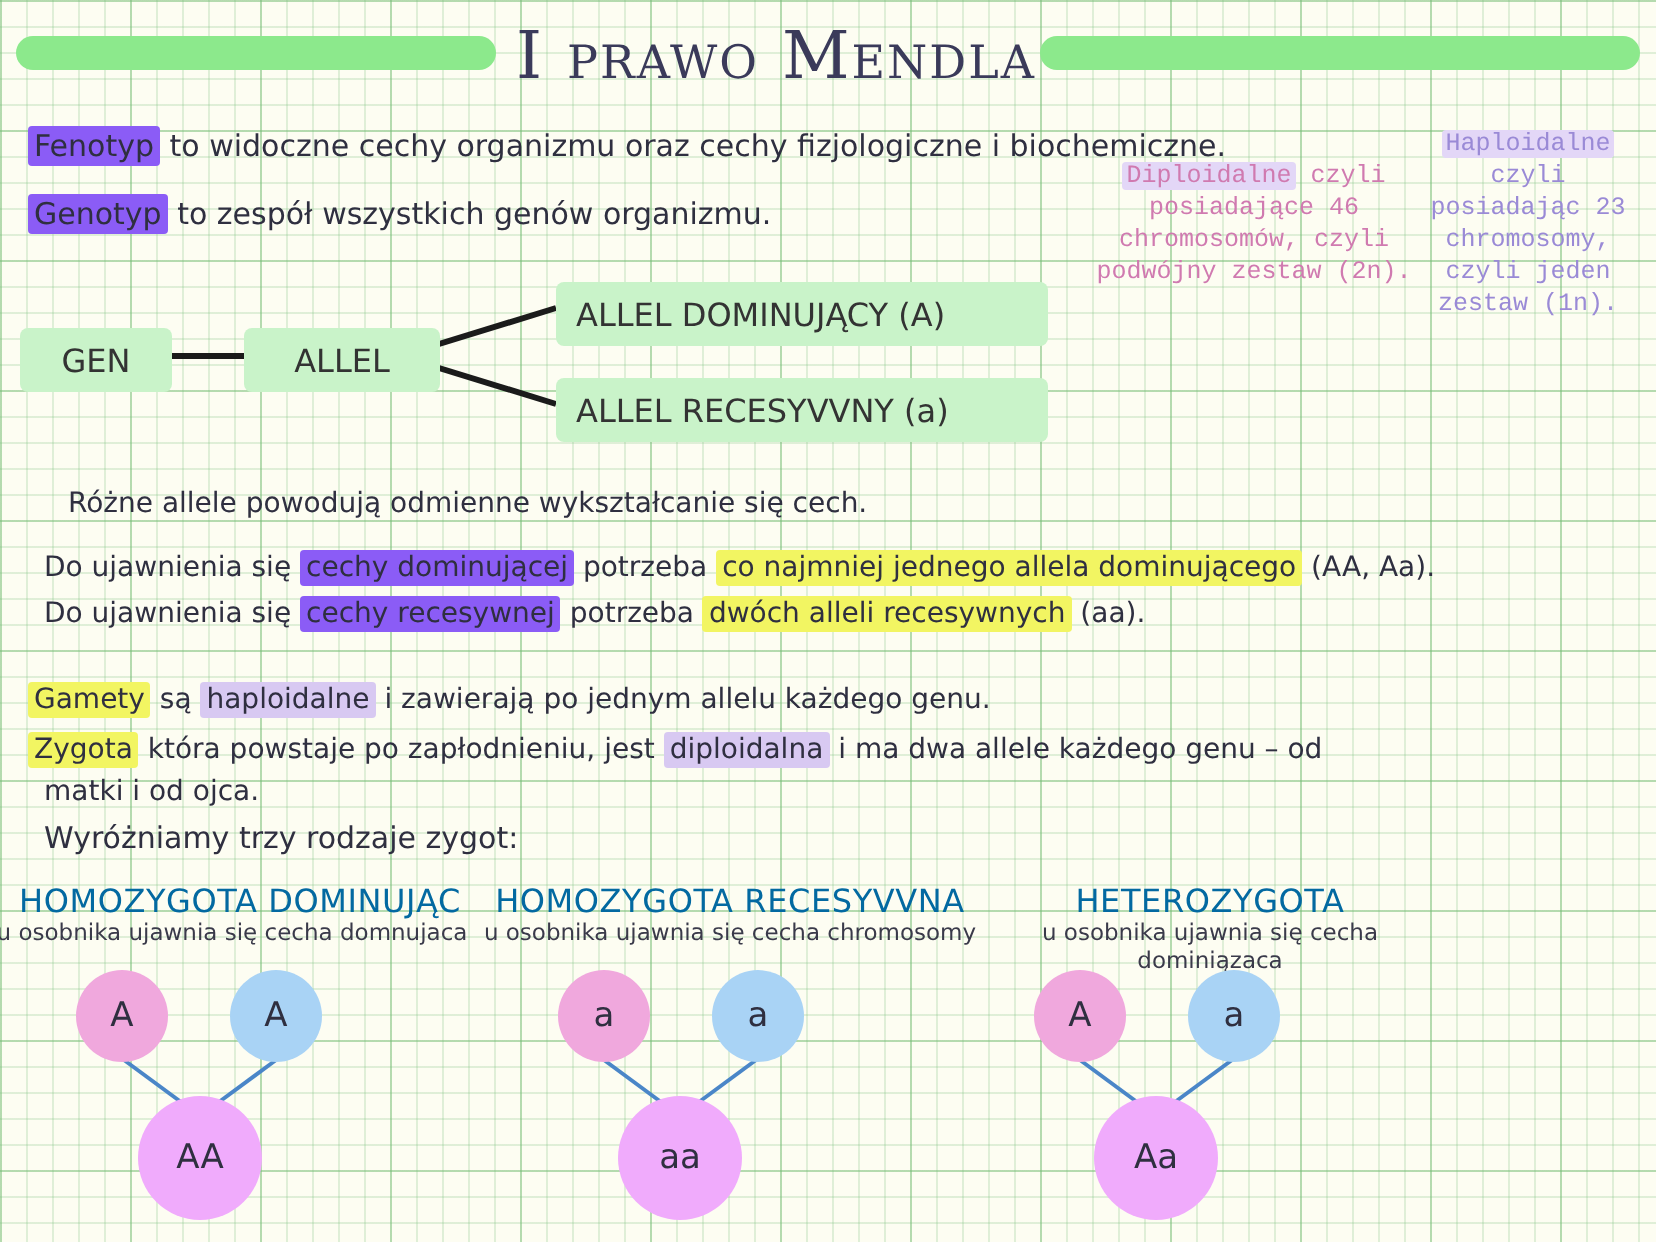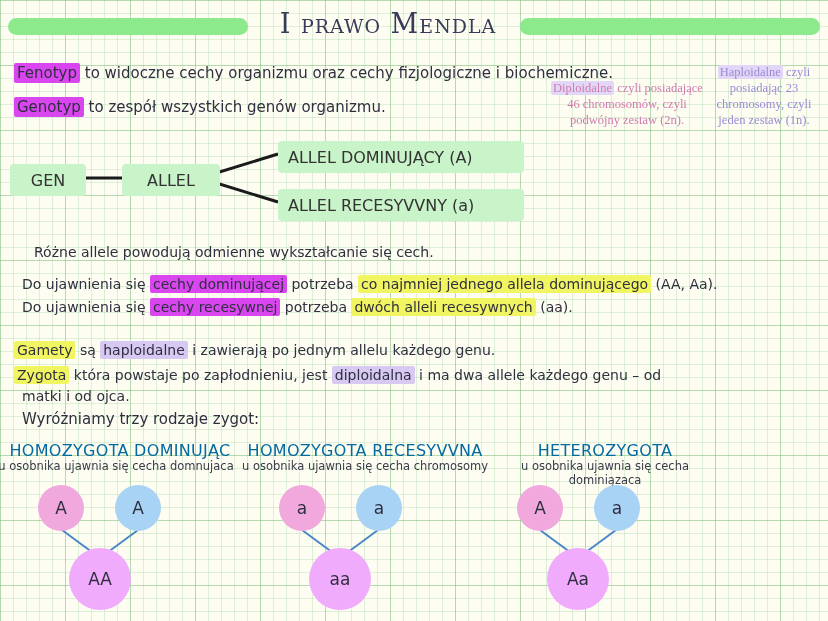--- a/index.html
+++ b/index.html
@@ -49,53 +49,53 @@
   .hbar.left { left: 8px; width: 240px; }
   .hbar.right { left: 520px; width: 300px; }
   .title {
     position: absolute;
     left: 258px;
     top: 0px;
     width: 260px;
     text-align: center;
     font-family: "DejaVu Serif", serif;
     font-variant: small-caps;
-    font-size: 27px;
+    font-size: 33px;
     color: #3a3a5a;
     letter-spacing: 1px;
   }
   
   .txt {
     position: absolute;
     font-family: "DejaVu Sans", sans-serif;
     color: #2f2f40;
     white-space: nowrap;
   }
-  .hl-green { background: #d946ef; padding: 1px 3px; border-radius: 2px; }
+  .hl-green { background: #8b5cf6; padding: 1px 3px; border-radius: 2px; }
   .hl-yellow { background: #f2f562; padding: 1px 3px; border-radius: 2px; }
   .hl-purple { background: #d8c9f2; padding: 1px 3px; border-radius: 2px; }
   .pill {
     position: absolute;
     background: #c9f3c9;
     border-radius: 4px;
     color: #333;
     font-size: 16px;
     display: flex;
     align-items: center;
     justify-content: center;
     padding: 3px 10px;
     white-space: nowrap;
   }
   .note {
     position: absolute;
     text-align: center;
     font-size: 12.5px;
     line-height: 16px;
     color: #d07ab0;
-    font-family: Liberation Serif, serif;
+    font-family: Liberation Mono, monospace;
   }
   .note.violet { color: #9a8ad6; }
   .note .hlp { background: #e3d7f7; border-radius: 2px; padding: 0 2px;}
   
   .col-title {
     position: absolute;
     text-align: center;
     font-size: 16px;
     color: #0369a1;
     letter-spacing: .3px;

